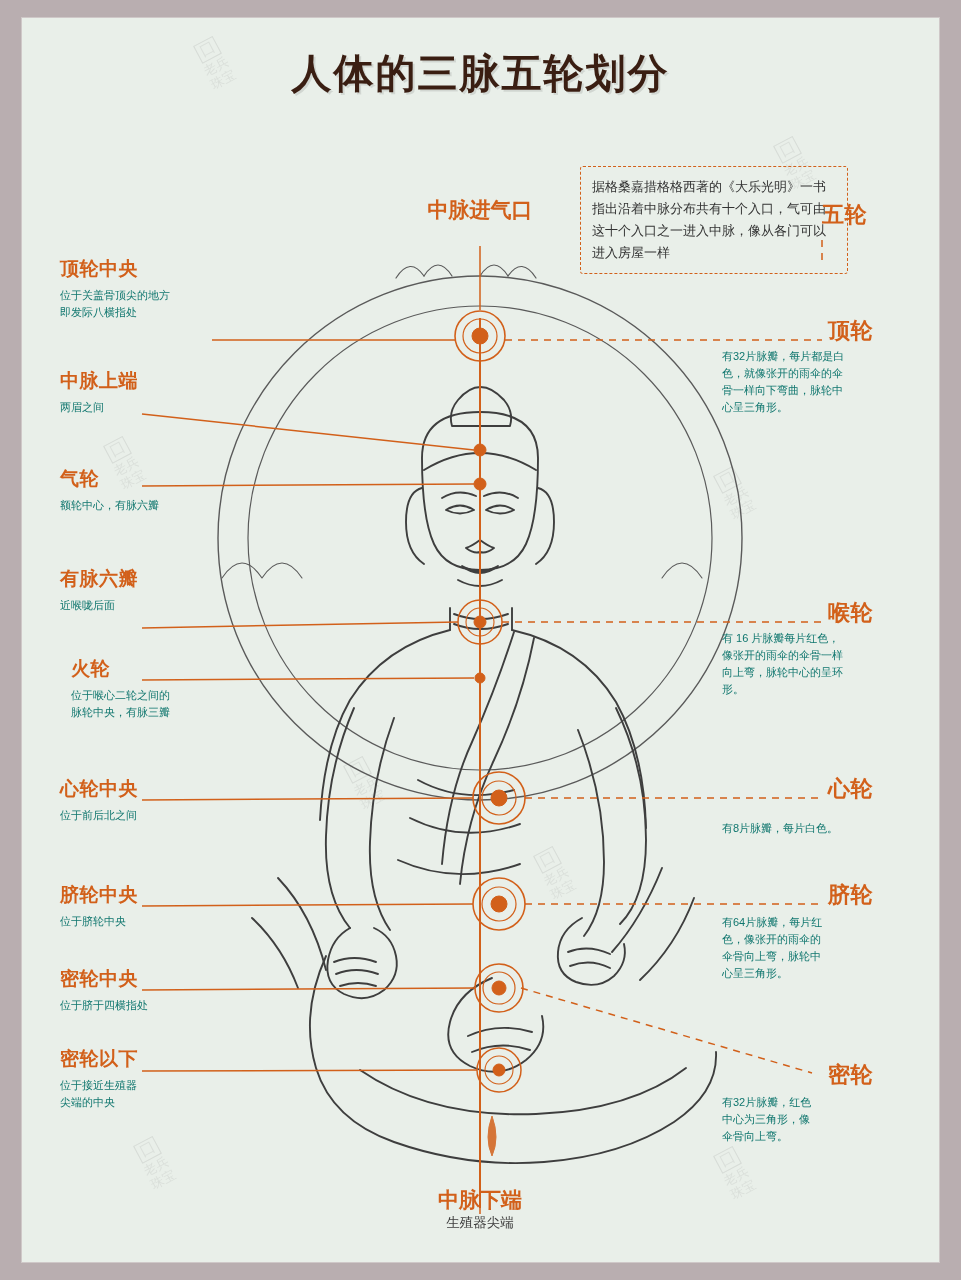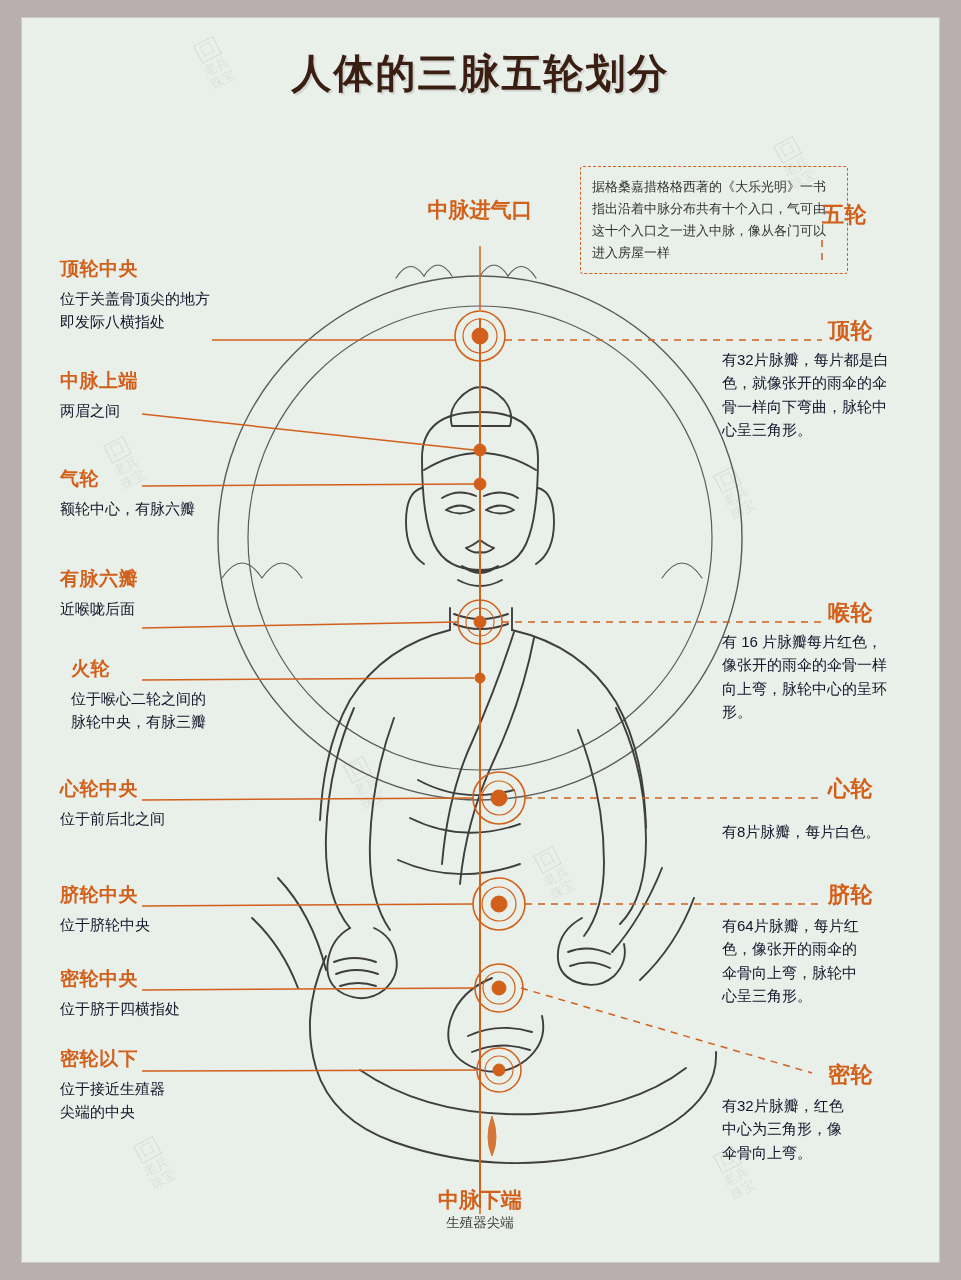--- a/index.html
+++ b/index.html
@@ -76,22 +76,22 @@
     font-size: 19px;
     color: #d2601a;
     letter-spacing: 0.5px;
     white-space: nowrap;
   }
   .lbl .head.big {
     font-size: 22px;
   }
   .lbl .desc {
     margin-top: 5px;
-    font-size: 15px;
-    color: #0f172a;
+    font-size: 11px;
+    color: #0f766e;
     line-height: 1.55;
     white-space: pre-line;
   }
   .lbl.right .head, .lbl.right .desc {
     text-align: left;
   }
   .note {
     position: absolute;
     left: 558px;
     top: 148px;

